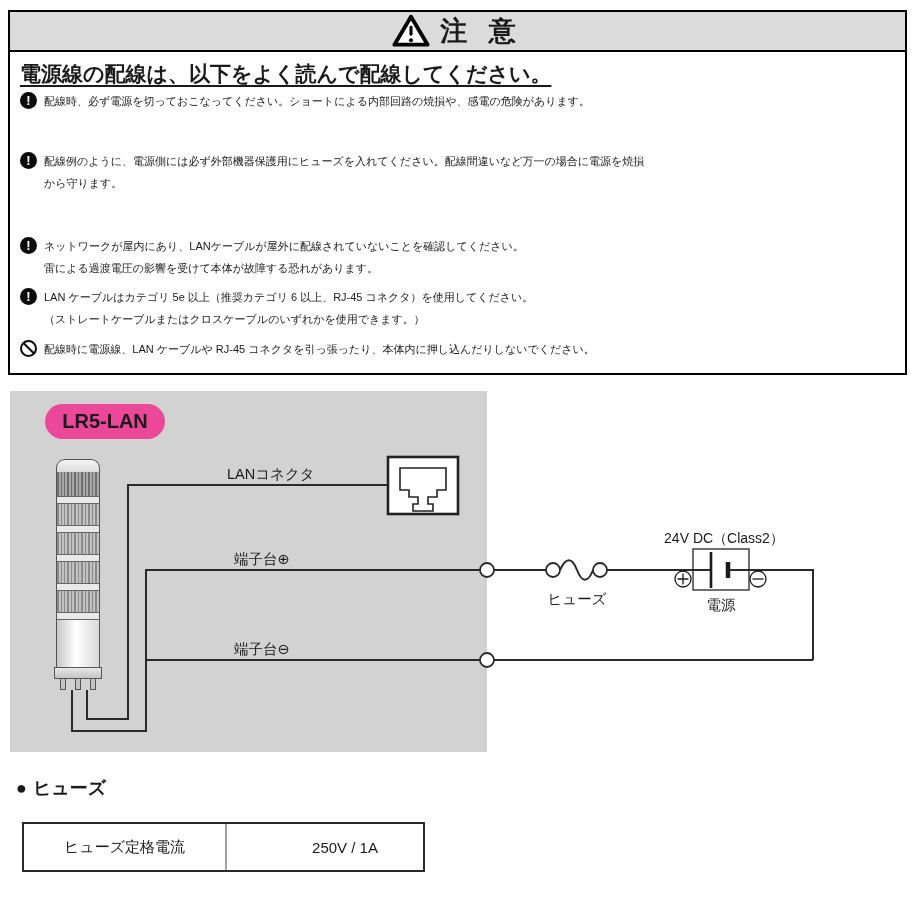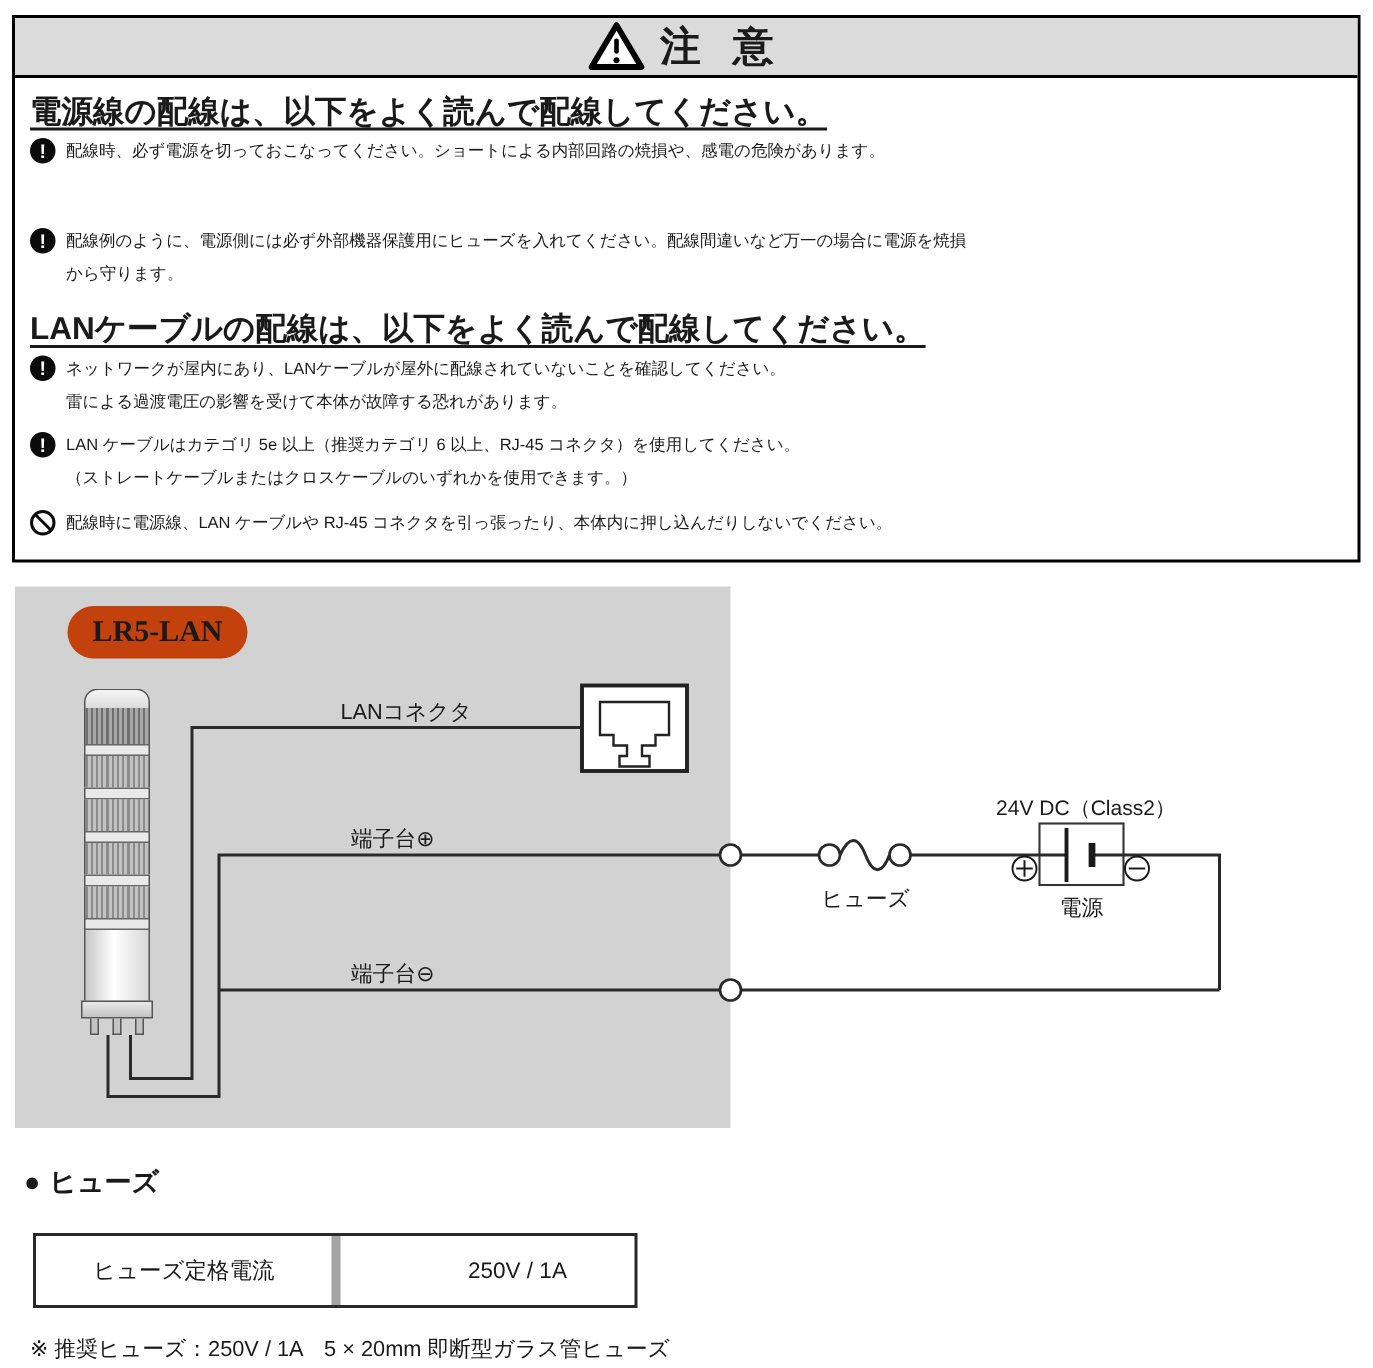--- a/index.html
+++ b/index.html
@@ -29,22 +29,22 @@
     border:2px solid #0b0b0b; position:relative; }
   .ic-prohibit::after { content:""; position:absolute; left:5.5px; top:-1px;
     width:2px; height:15px; background:#0b0b0b; transform:rotate(-45deg); }
   .bullet-text { margin-left:7px; font-size:11px; line-height:22px; }
   .bl { display:block; white-space:nowrap; }
 
   
   .diagram { position:absolute; left:10px; top:391px; width:477px; height:361px;
     background:#d2d2d2; }
   .device-pill { position:absolute; left:35px; top:13px; width:120px; height:35px;
-    background:#c2410c; border-radius:18px; display:flex; align-items:center;
-    justify-content:center; font-size:20px; font-weight:bold;font-family:Liberation Serif, serif; }
+    background:#ec4899; border-radius:18px; display:flex; align-items:center;
+    justify-content:center; font-size:20px; font-weight:bold; }
   .tower { position:absolute; left:46px; top:68px; width:44px; }
   .tw-cap { height:13px; border:1px solid #555; border-bottom:0;
     border-radius:9px 9px 0 0; background:linear-gradient(#f5f5f5,#dcdcdc); }
   .tw-tier { height:21px; border-left:1px solid #555; border-right:1px solid #555;
     background:repeating-linear-gradient(90deg,#8b8b8b 0 1.5px,#c2c2c2 1.5px 3.5px); }
   .tw-tier.dark { height:24px;
     background:repeating-linear-gradient(90deg,#6f6f6f 0 1.5px,#a8a8a8 1.5px 3.5px); }
   .tw-ring { height:8px; border:1px solid #666; border-left:1px solid #555;
     border-right:1px solid #555; background:#e9e9e9; }
   .tw-body { height:47px; border-left:1px solid #555; border-right:1px solid #555;
@@ -59,21 +59,21 @@
   .diag-label { font-size:14.5px; fill:#1a1a1a; }
 
   
   .fuse-heading { position:absolute; left:16px; top:776px; font-size:18px;
     font-weight:bold; display:flex; align-items:center; gap:6px; }
   .fuse-dot { font-size:18px; line-height:1; }
   .fuse-table { position:absolute; left:22px; top:822px; width:403px; height:50px;
     border:2px solid #2a2a2a; display:flex; background:#fff; }
   .fuse-cell { display:flex; align-items:center; justify-content:center;
     font-size:15px; white-space:nowrap; }
-  .fuse-cell.label { width:203px; border-right:6px solid #a3a3a3; }
+  .fuse-cell.label { width:203px; border-right:2px solid #a3a3a3; }
   .fuse-cell.value { flex:1;padding-left:40px; }
   .fuse-note { position:absolute; left:20px; top:890px; font-size:14.5px;
     white-space:nowrap; }
 </style>
 </head>
 <body>
 
 <div class="page">
 
   <div class="caution-box">
@@ -98,21 +98,20 @@
 
 
       <div class="bullet-row" style="top:96px">
         <span class="ic-excl"></span>
         <div class="bullet-text">
           <span class="bl">配線例のように、電源側には必ず外部機器保護用にヒューズを入れてください。配線間違いなど万一の場合に電源を焼損</span>
           <span class="bl">から守ります。</span>
         </div>
       </div>
 
-      <div class="sec-heading" style="top:151px">LANケーブルの配線は、以下をよく読んで配線してください。</div>
 
       <div class="bullet-row" style="top:181px">
         <span class="ic-excl"></span>
         <div class="bullet-text">
           <span class="bl">ネットワークが屋内にあり、LANケーブルが屋外に配線されていないことを確認してください。</span>
           <span class="bl">雷による過渡電圧の影響を受けて本体が故障する恐れがあります。</span>
         </div>
       </div>
 
       <div class="bullet-row" style="top:232px">
@@ -204,15 +203,14 @@
   <div class="fuse-heading">
     <span class="fuse-dot">●</span>
     <span>ヒューズ</span>
   </div>
 
   <div class="fuse-table">
     <div class="fuse-cell label">ヒューズ定格電流</div>
     <div class="fuse-cell value">250V / 1A</div>
   </div>
 
-  <div class="fuse-note">※ 推奨ヒューズ：250V / 1A　5 × 20mm 即断型ガラス管ヒューズ</div>
 
 </div>
 
 </body></html>

